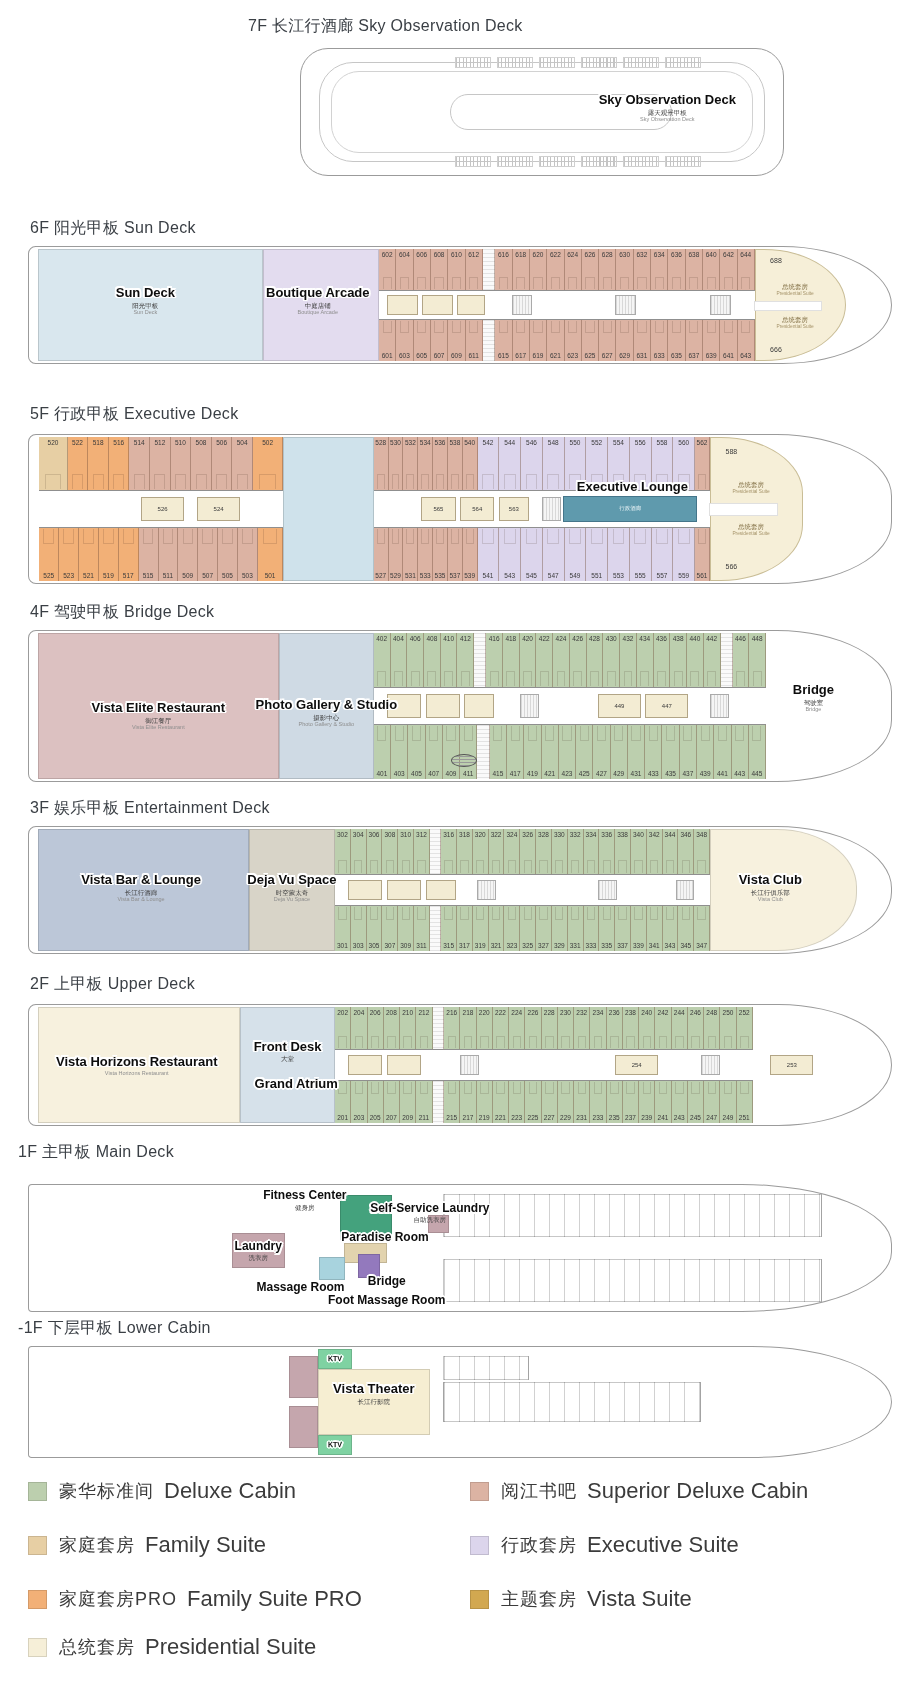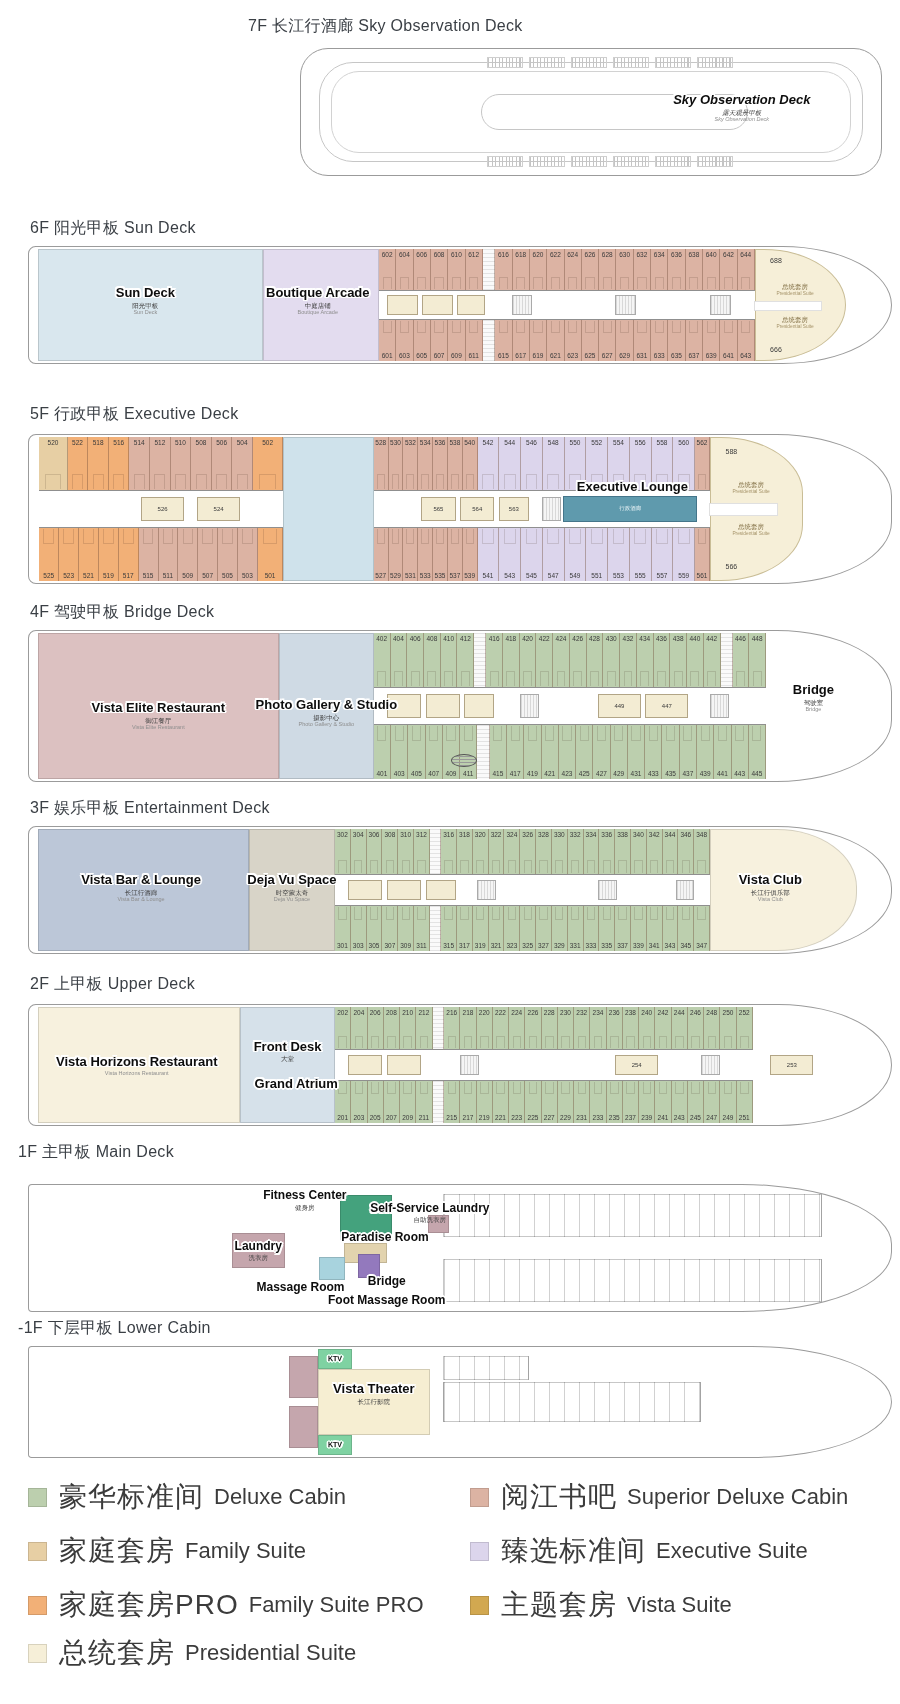--- a/index.html
+++ b/index.html
@@ -65,28 +65,28 @@
   .track-inner{position:absolute;inset:22px 30px;border:1px solid #d2d2d2;border-radius:28px;}
   .track-mid{position:absolute;left:31%;right:23%;top:36%;bottom:36%;border:1.5px solid #c6c6c6;border-radius:20px;}
   .chairs{position:absolute;display:flex;gap:6px;z-index:2;}
   .chairs > div{width:36px;height:11px;background:repeating-linear-gradient(90deg,#c4c4c4 0 1px,transparent 1px 3.5px);border:1px solid #cfcfcf;}
 
   .propeller{position:absolute;width:26px;height:13px;border:1.5px solid #555;border-radius:50%;background:repeating-linear-gradient(0deg,#999 0 1px,transparent 1px 3px);z-index:5;}
 
   
   .legend-row{position:absolute;display:flex;align-items:center;}
   .swatch{width:19px;height:19px;display:inline-block;border:1px solid rgba(0,0,0,.12);}
-  .legend-cn{font-size:28px;color:#3b3b3b;margin-left:12px;letter-spacing:1px;}
+  .legend-cn{font-size:18px;color:#3b3b3b;margin-left:12px;letter-spacing:1px;}
   .legend-en{font-size:22px;color:#3b3b3b;margin-left:10px;}
 </style>
 </head>
 <body>
 
 <div class="deck-title" style="left:248px;top:16px">7F 长江行酒廊 Sky Observation Deck</div>
-<div class="hull" style="left:300px;top:48px;width:582px;height:128px;border-radius:28px;font-style:italic;">
+<div class="hull" style="left:300px;top:48px;width:484px;height:128px;border-radius:28px;">
   <div class="track-outer"></div>
   <div class="track-inner"></div>
   <div class="track-mid"></div>
   <div class="chairs" style="left:32%;top:8px;">
       <div></div>
       <div></div>
       <div></div>
       <div></div>
       <div></div>
       <div></div>
@@ -617,21 +617,21 @@
     <span class="legend-cn">阅江书吧</span>
     <span class="legend-en">Superior Deluxe Cabin</span>
   </div>
   <div class="legend-row" style="left:28px;top:1532px">
     <span class="swatch c-fam"></span>
     <span class="legend-cn">家庭套房</span>
     <span class="legend-en">Family Suite</span>
   </div>
   <div class="legend-row" style="left:470px;top:1532px">
     <span class="swatch c-exe"></span>
-    <span class="legend-cn">臻选标准间</span>
+    <span class="legend-cn">行政套房</span>
     <span class="legend-en">Executive Suite</span>
   </div>
   <div class="legend-row" style="left:28px;top:1586px">
     <span class="swatch c-famp"></span>
     <span class="legend-cn">家庭套房PRO</span>
     <span class="legend-en">Family Suite PRO</span>
   </div>
   <div class="legend-row" style="left:470px;top:1586px">
     <span class="swatch c-vis"></span>
     <span class="legend-cn">主题套房</span>

